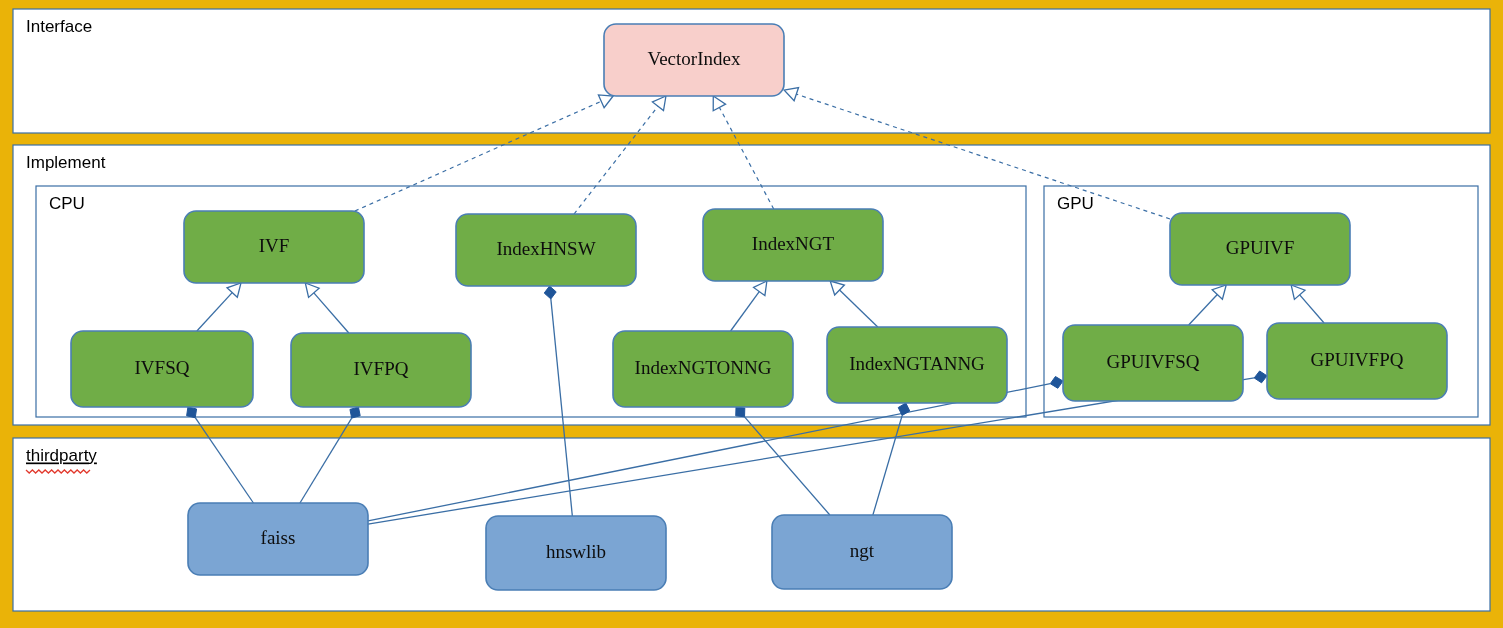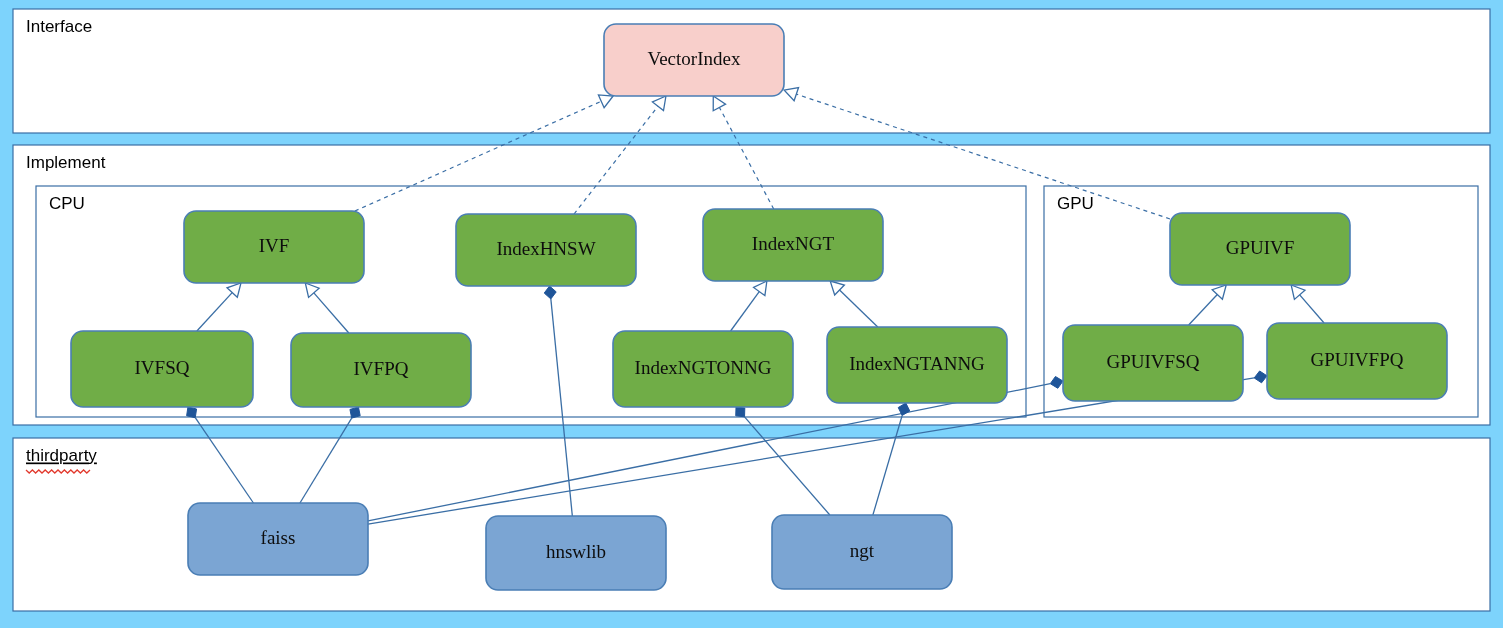--- a/index.html
+++ b/index.html
@@ -4,21 +4,21 @@
 <style>
   html, body {
     margin: 0;
     padding: 0;
     background: #ffffff;
   }
   #canvas {
     position: relative;
     width: 1503px;
     height: 628px;
-    background: #7dd3fc;
+    background: #eab308;
     font-family: "Liberation Sans", sans-serif;
     overflow: hidden;
   }
   svg.diagram {
     position: absolute;
     left: 0;
     top: 0;
     width: 1503px;
     height: 628px;
   }

